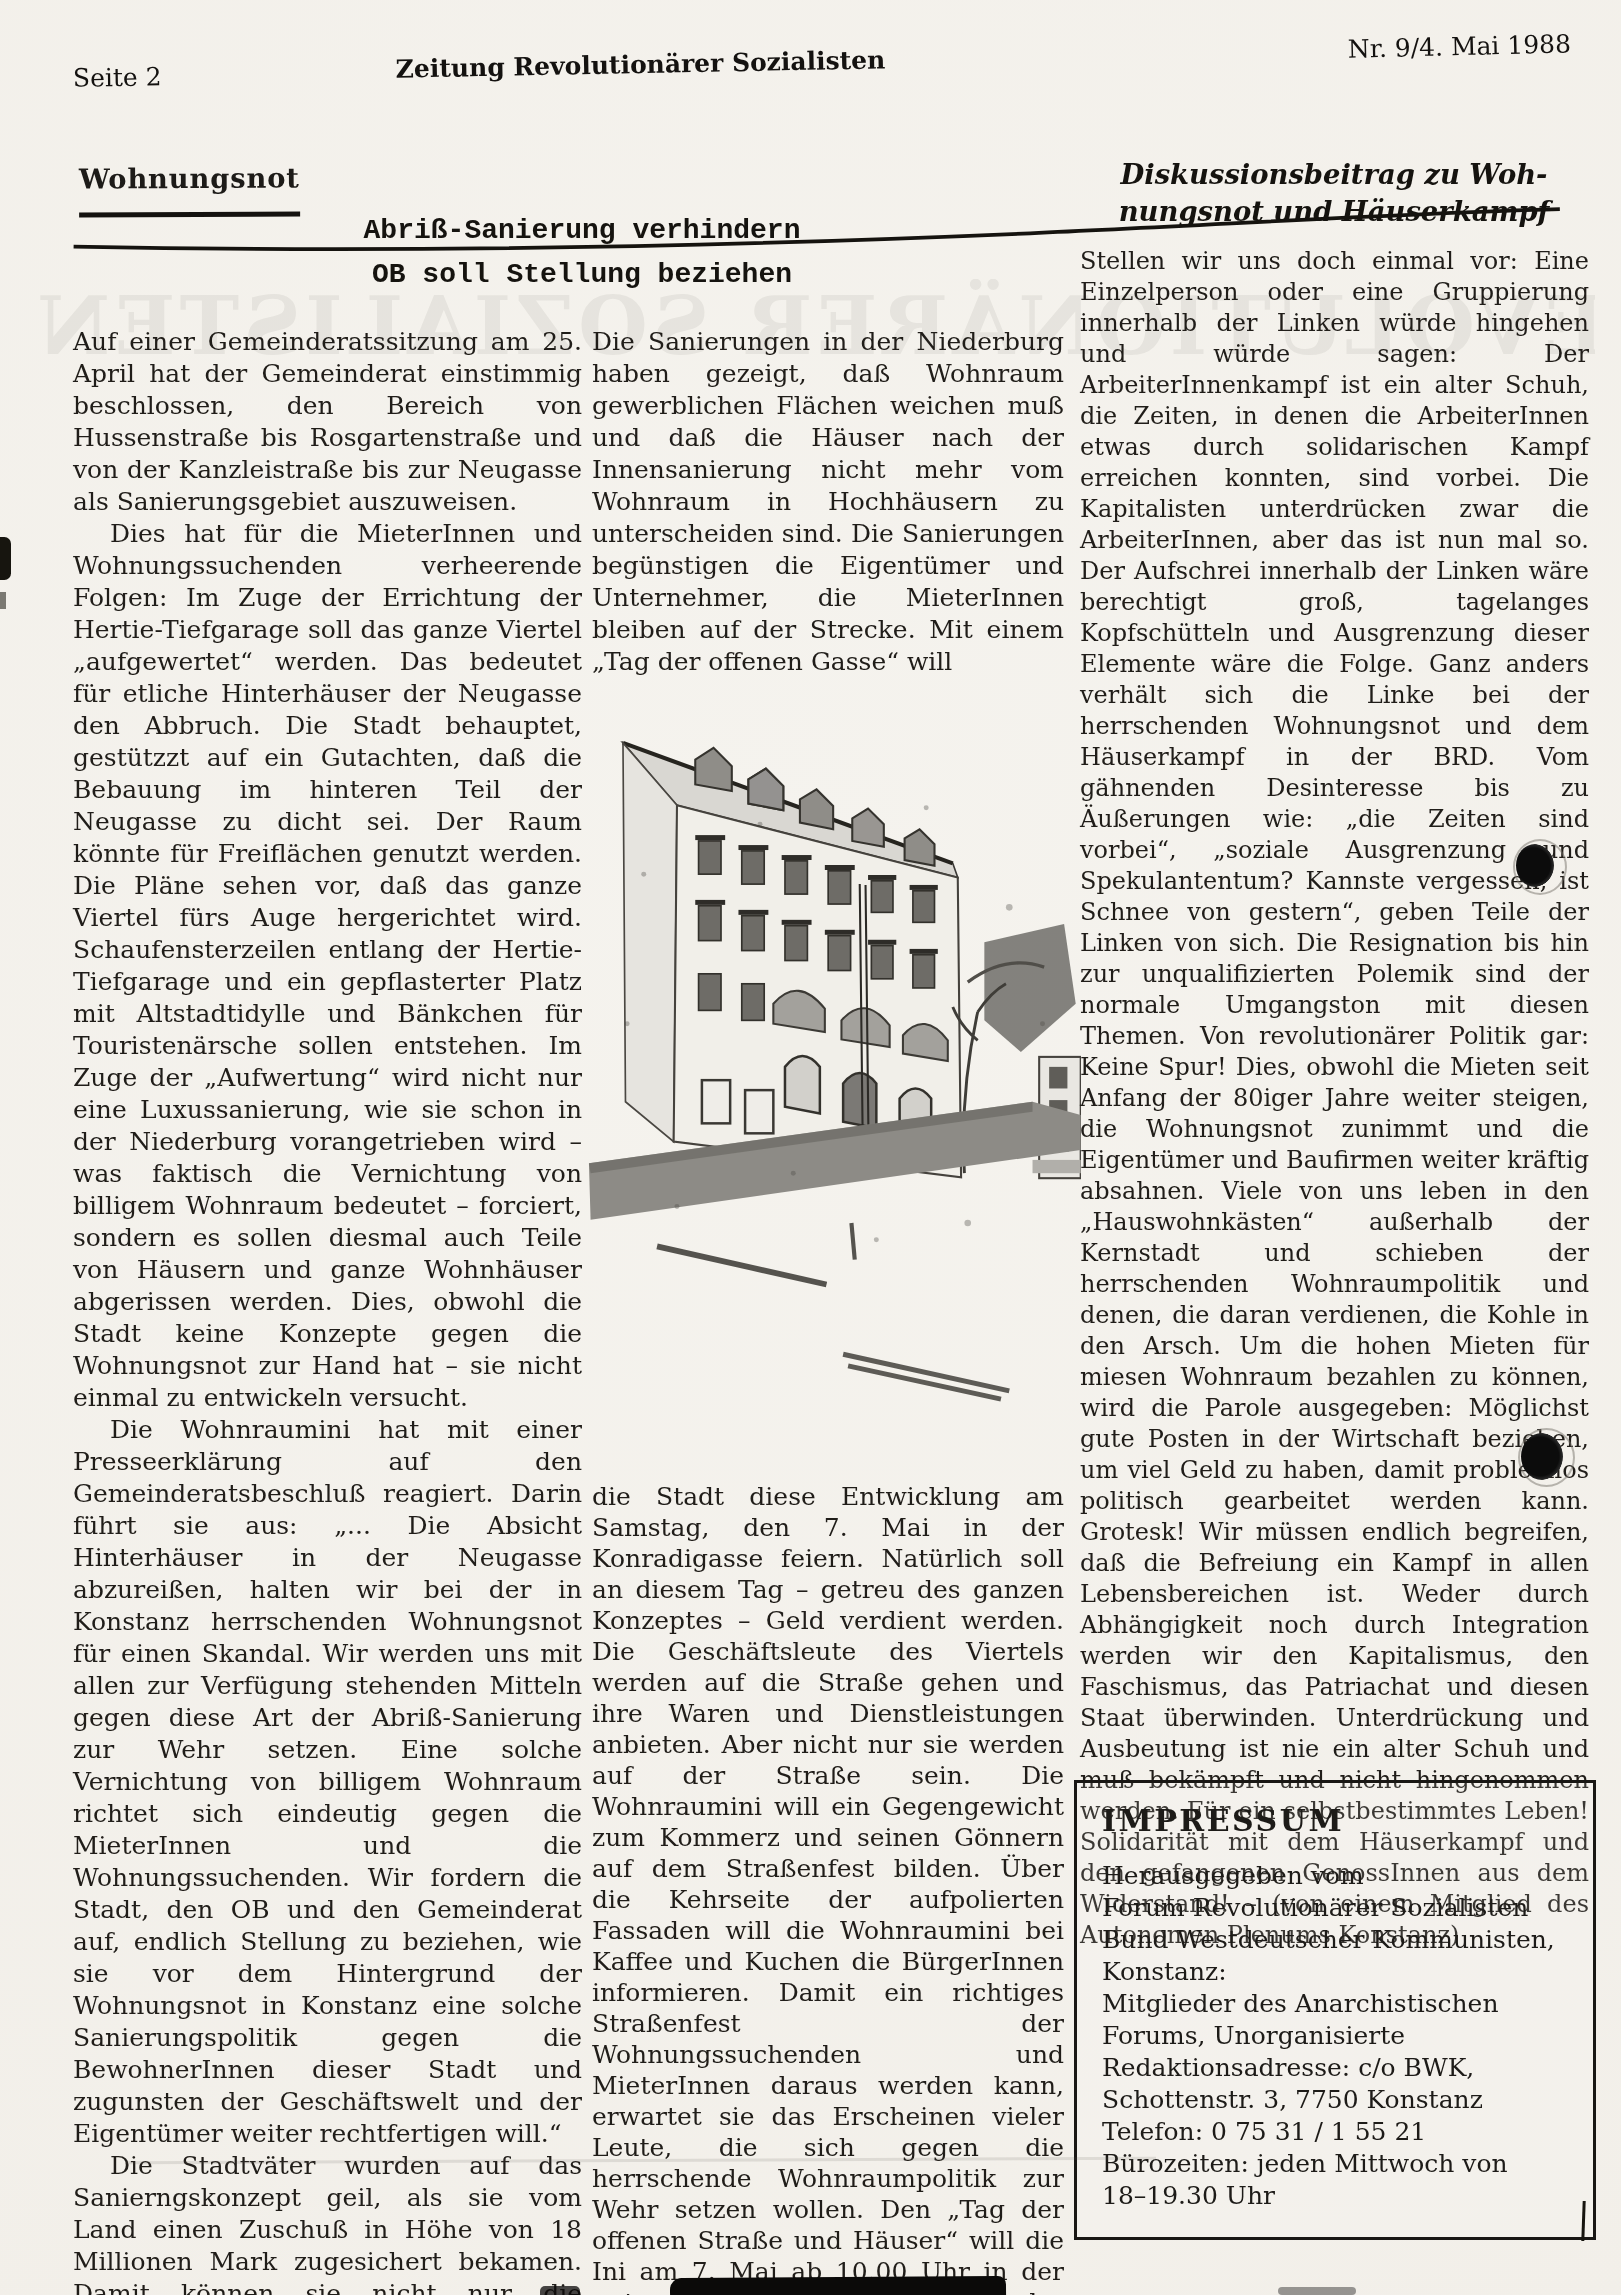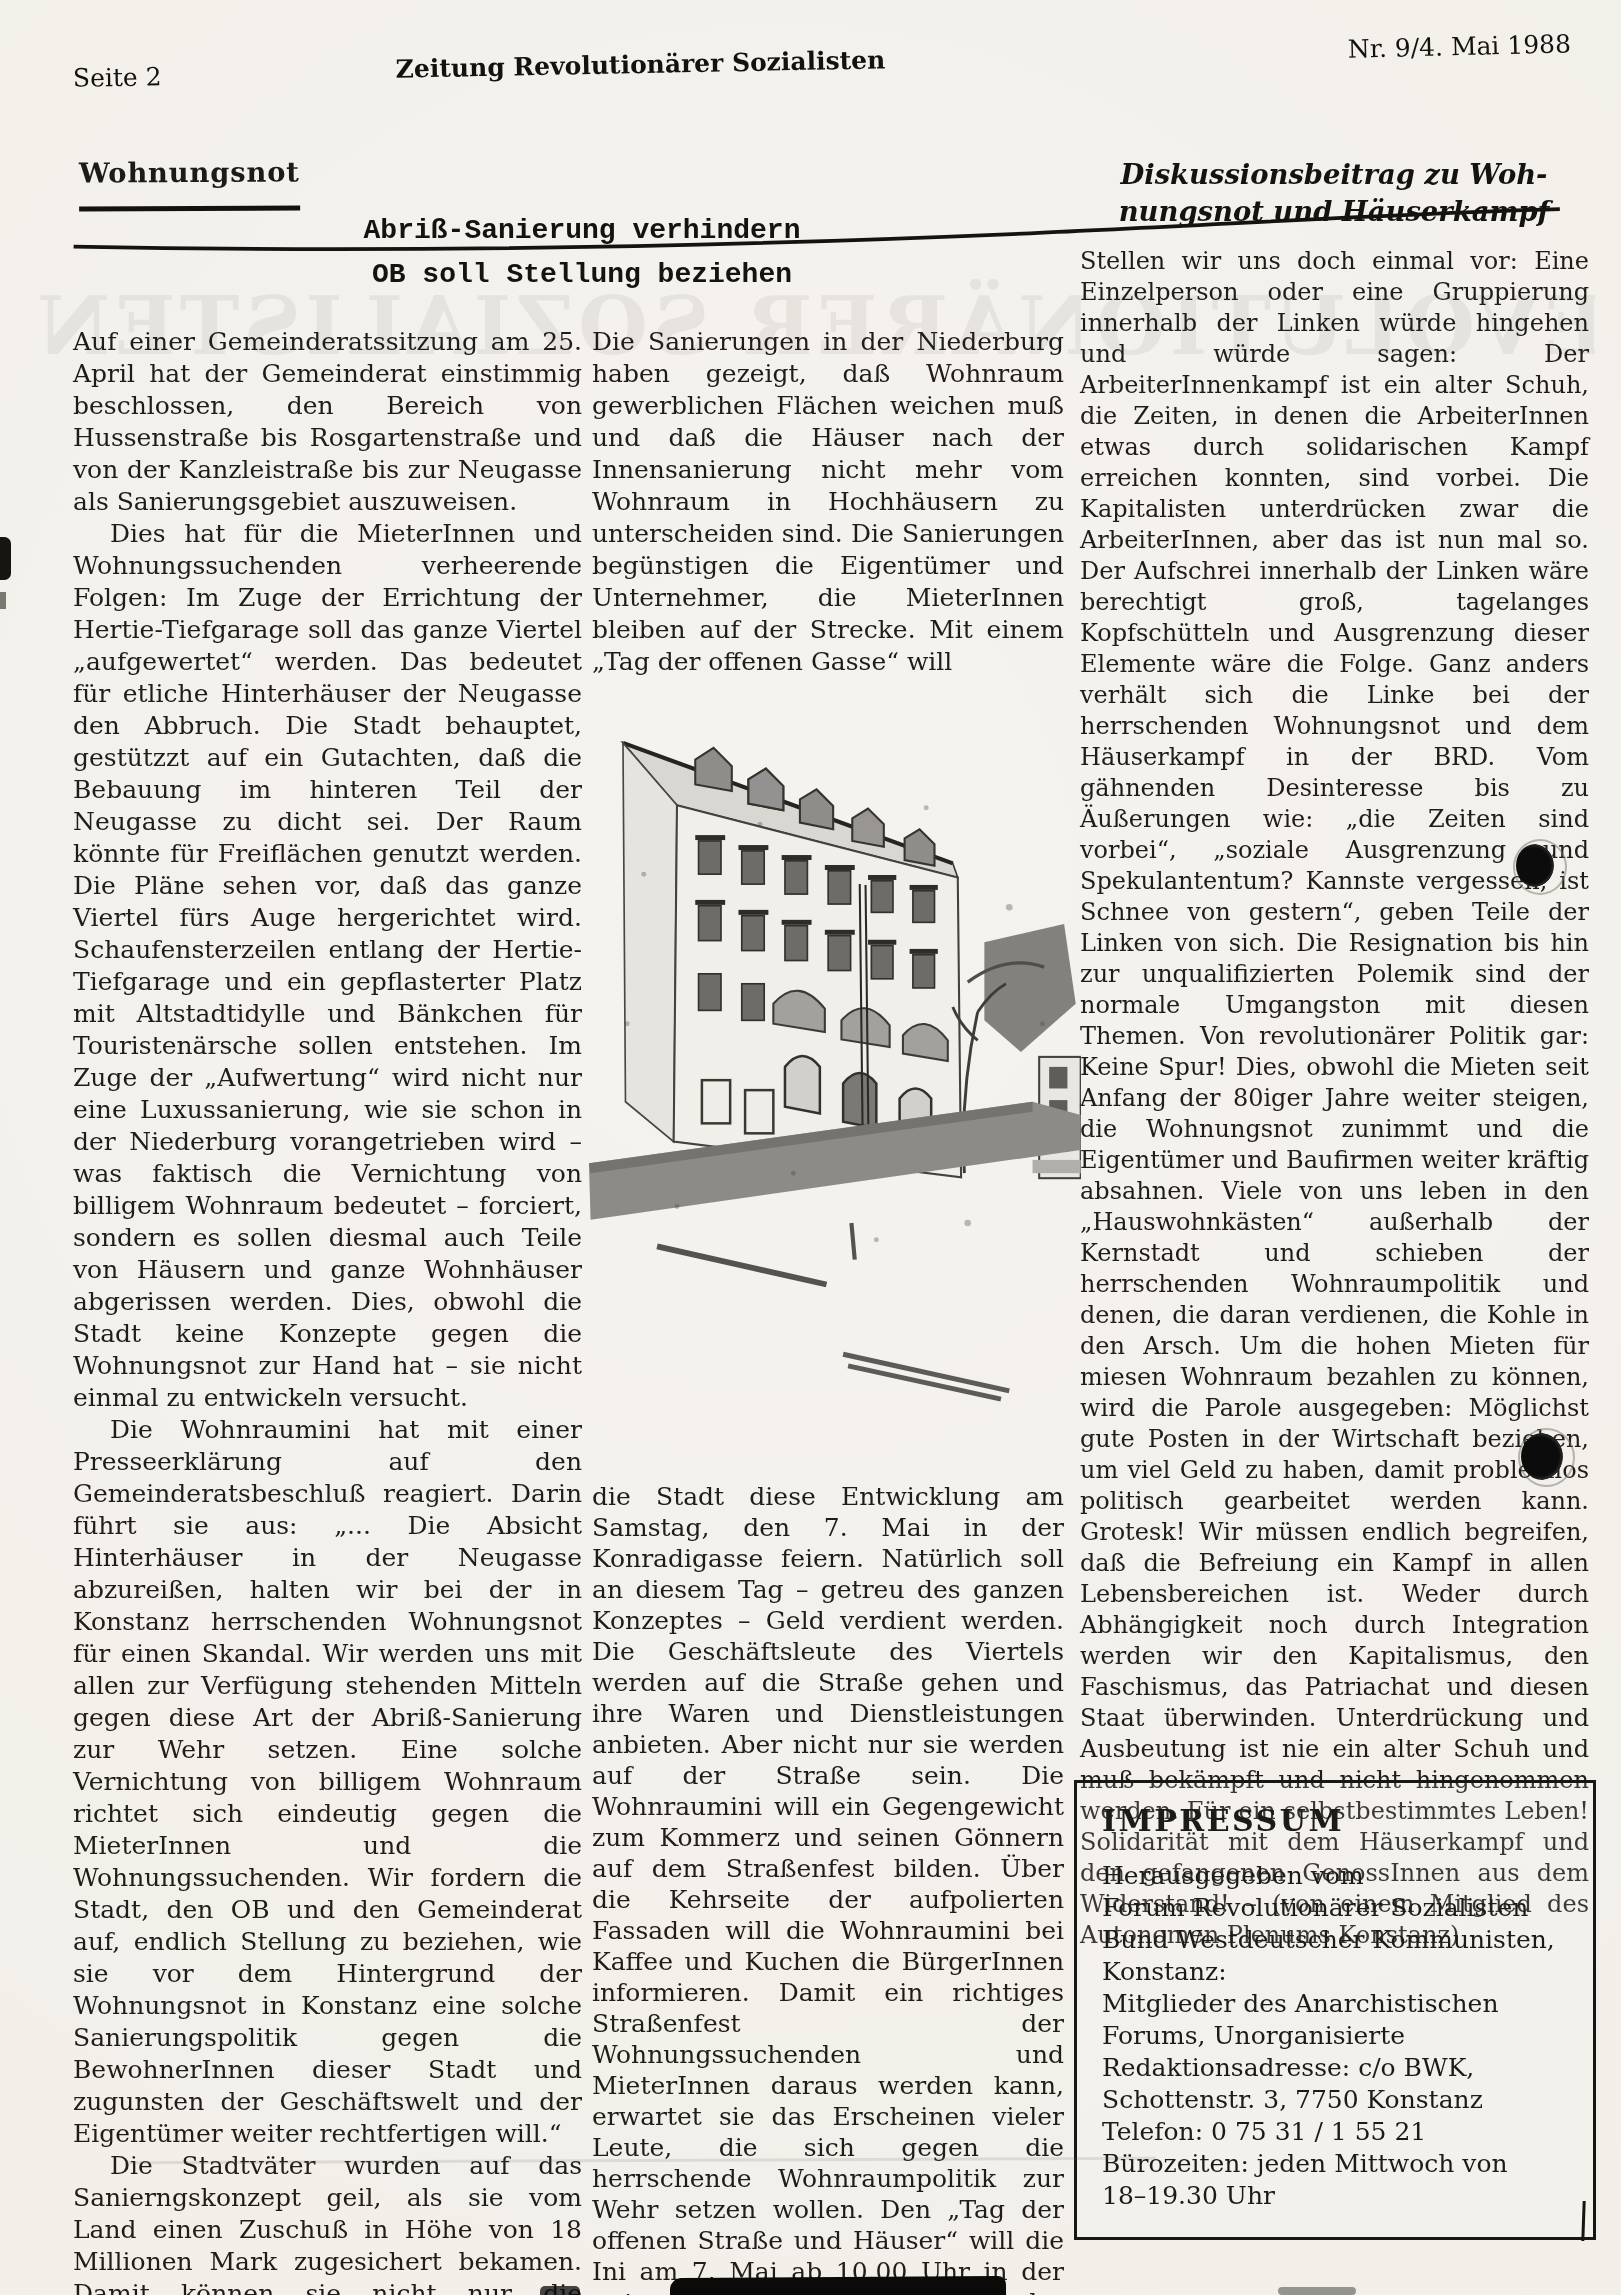--- a/index.html
+++ b/index.html
@@ -12,21 +12,21 @@
   }
   .abs{position:absolute;}
   
   .hdr{font-size:25px;color:#141210;}
   .hdr-left{left:73px;top:63px;transform:rotate(-0.8deg);}
   .hdr-center{left:391px;top:50px;width:499px;text-align:center;font-weight:bold;transform:rotate(-1.1deg);}
   .hdr-right{left:1272px;top:33px;width:299px;text-align:right;transform:rotate(-1.4deg);}
   .rule-svg{left:0;top:0;}
   
   .kicker{
-    left:79px;top:156px;font-size:27.4px;font-weight:bold;letter-spacing:0.8px;
+    left:79px;top:162px;font-size:27.4px;font-weight:bold;letter-spacing:0.8px;
     border-bottom:5px solid #14120f;padding-bottom:18px;transform:rotate(-0.3deg);
   }
   
   .headline{
     left:266px;top:209px;width:632px;text-align:center;
     font-size:28px;font-weight:bold;line-height:44px;color:#15130f;font-family:Liberation Mono, monospace;
   }
   
   .disc-head{
     left:1079px;top:156px;width:510px;text-align:center;

